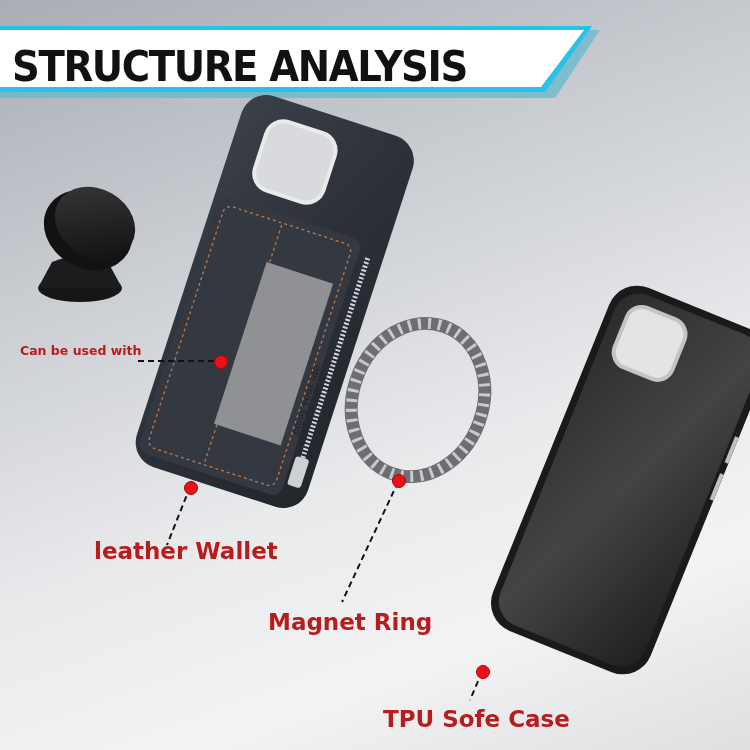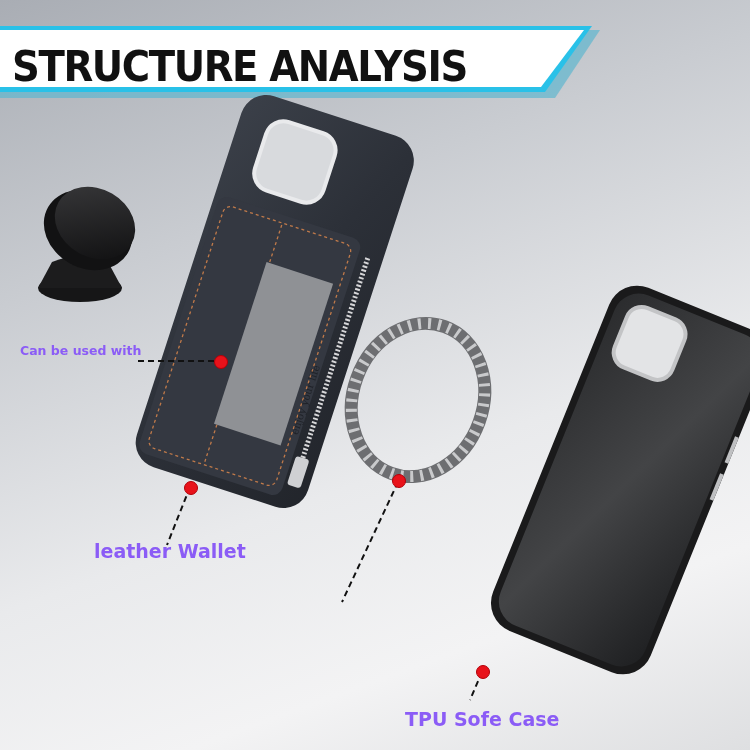--- a/index.html
+++ b/index.html
@@ -6,23 +6,23 @@
   body{width:750px;height:750px;overflow:hidden;position:relative;
     font-family:"DejaVu Sans","Liberation Sans",sans-serif;
     background:linear-gradient(160deg,#a9adb4 0%,#c9ccd1 30%,#e9eaec 60%,#f3f3f4 80%,#dedfe1 100%);}
   .stage{position:absolute;inset:0;}
   
   .banner{position:absolute;left:0;top:20px;width:600px;height:78px;}
   .banner svg{position:absolute;left:0;top:0;}
   .banner-title{position:absolute;left:12px;top:26px;font-family:"DejaVu Sans",sans-serif;font-weight:bold;
     font-size:42px;letter-spacing:-1.5px;color:#111;transform:scaleX(0.92);transform-origin:left center;line-height:1;}
   
-  .label{position:absolute;font-weight:bold;color:#8b5cf6;font-family:"DejaVu Sans",sans-serif;white-space:nowrap;}
+  .label{position:absolute;font-weight:bold;color:#b91c1c;font-family:"DejaVu Sans",sans-serif;white-space:nowrap;}
   .lbl-sm{font-size:12.5px;line-height:22px;}
-  .lbl-lg{font-size:19px;line-height:28px;}
+  .lbl-lg{font-size:23px;line-height:28px;}
   .dot{position:absolute;width:12px;height:12px;border-radius:50%;background:#e8121a;border:1px solid #b30008;}
   svg.overlay{position:absolute;left:0;top:0;}
 </style>
 </head>
 <body>
 
 <div class="stage">
 
   <div class="banner">
     <svg width="600" height="78" viewBox="0 0 600 78">
@@ -99,16 +99,17 @@
   <div class="dot" style="left:214px;top:355px;"></div>
   <div class="dot" style="left:184px;top:481px;"></div>
   <div class="dot" style="left:392px;top:474px;"></div>
   <div class="dot" style="left:476px;top:665px;"></div>
 
   <div class="label lbl-sm" style="left:20px;top:340px;">
     <div>Can be used with</div>
   </div>
   <div class="label lbl-lg" style="left:94px;top:537px;">leather Wallet</div>
   <div class="label lbl-lg" style="left:268px;top:608px;text-align:center;">
+    <div>Magnet Ring</div>
   </div>
-  <div class="label lbl-lg" style="left:405px;top:705px;">TPU Sofe Case</div>
+  <div class="label lbl-lg" style="left:383px;top:705px;">TPU Sofe Case</div>
 
 </div>
 
 </body></html>

